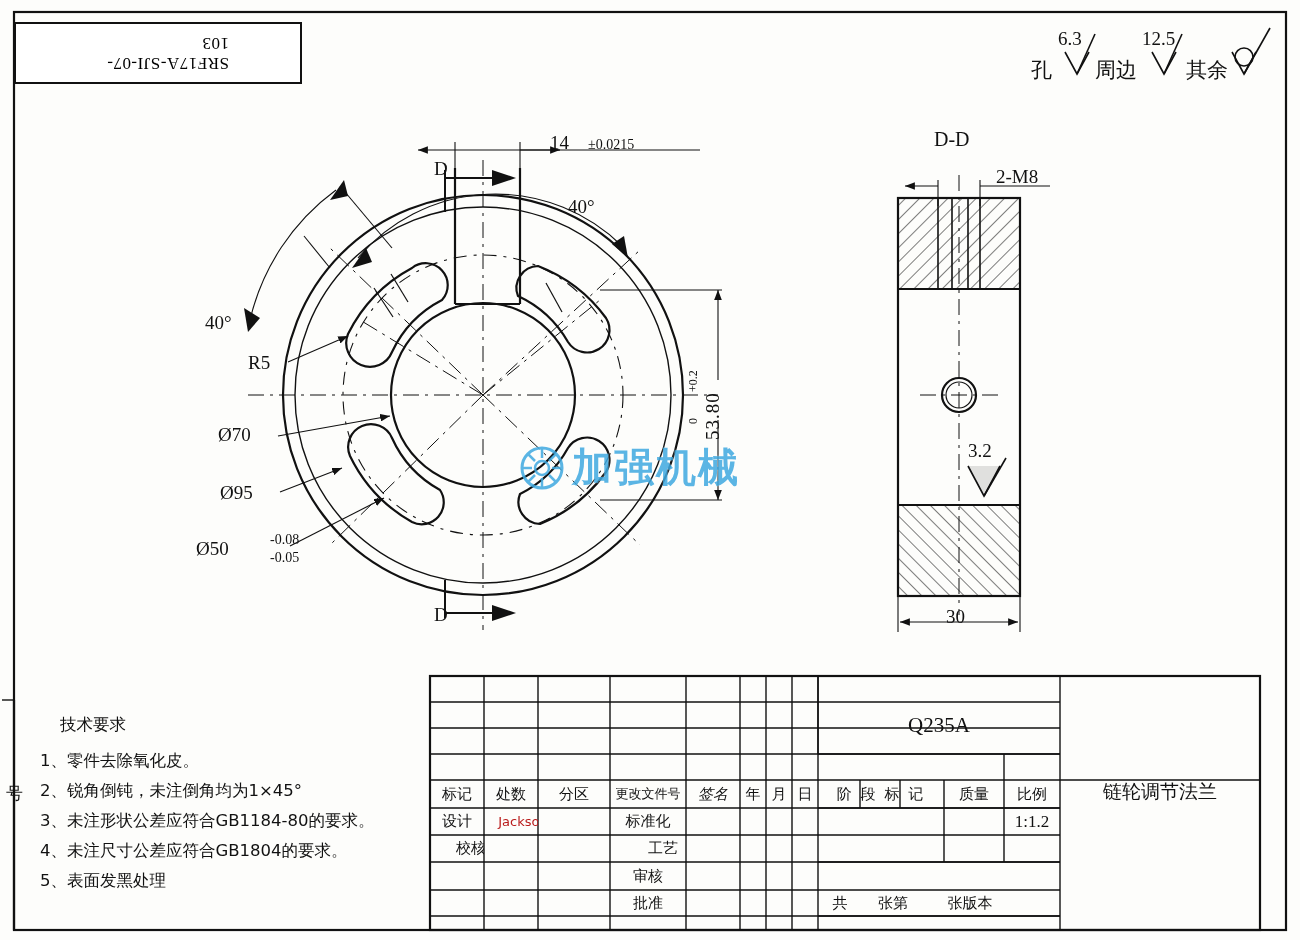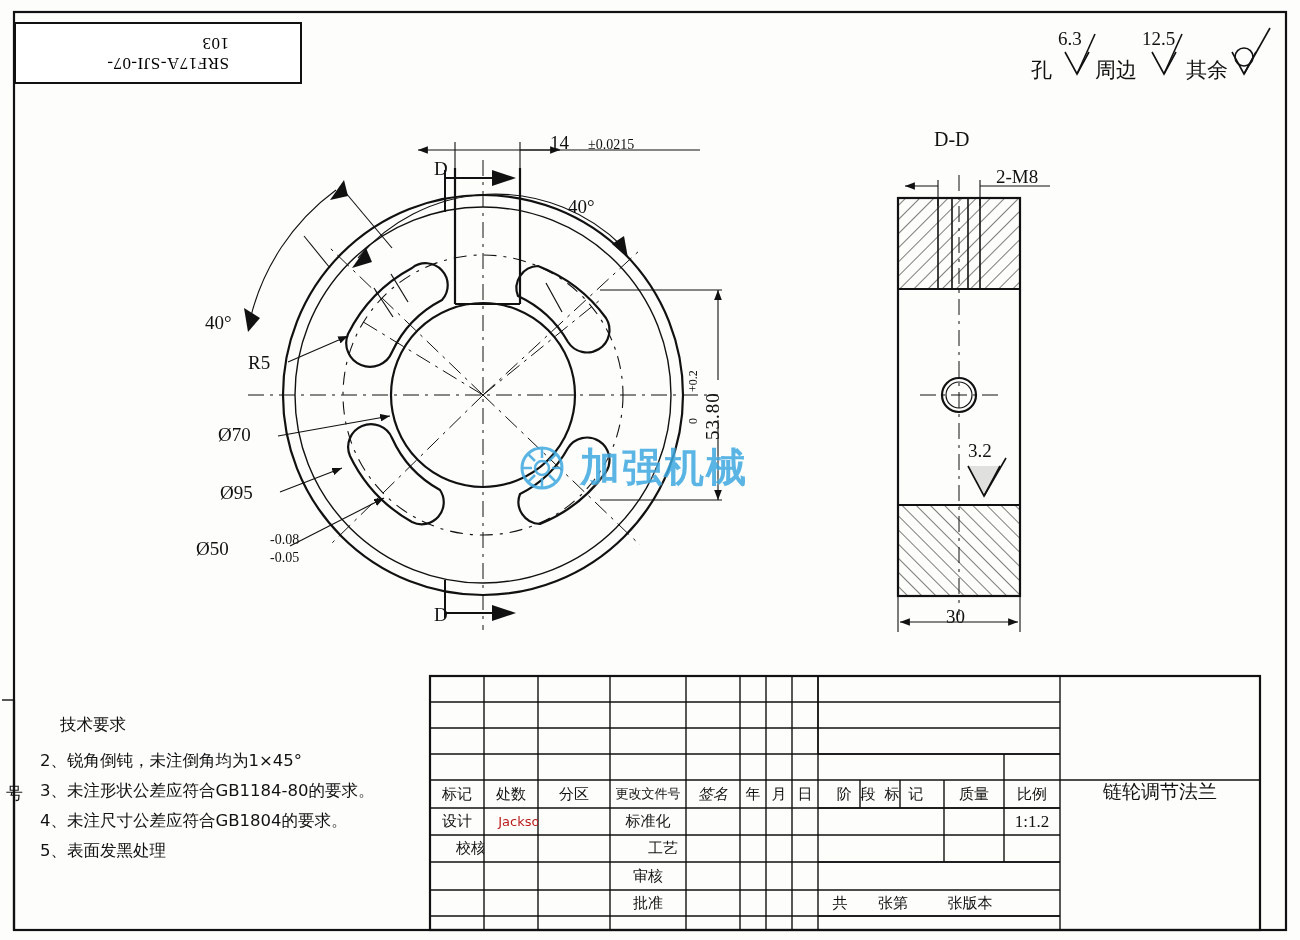--- a/index.html
+++ b/index.html
@@ -58,21 +58,21 @@
     display: flex; align-items: center;
     opacity: 0.85;
     pointer-events: none;
   }
   #watermark .wm-text {
     font-family: Liberation Mono, monospace;
     font-size: 40px;
     font-weight: bold;
     color: #3fa9e0;
     letter-spacing: 2px;
-    margin-left: 16px;
+    margin-left: 8px;
     text-shadow: 0 0 2px rgba(255,255,255,0.6);
   }
 
   
   #tech-req {
     left: 40px; top: 710px;
     font-family: "DejaVu Sans", sans-serif;
     font-size: 16.5px;
     color: #111;
     line-height: 30px;
@@ -382,20 +382,21 @@
         <line x1="15" y1="29" x2="8" y2="36"></line>
       </g>
     </svg>
     <span class="wm-text">加强机械</span>
   </div>
 
   <div class="txt txt-cn leftnum">号</div>
 
   <div class="abs" id="tech-req">
     <div class="title">技术要求</div>
+    <div class="item">1、零件去除氧化皮。</div>
     <div class="item">2、锐角倒钝，未注倒角均为1×45°</div>
     <div class="item">3、未注形状公差应符合GB1184-80的要求。</div>
     <div class="item">4、未注尺寸公差应符合GB1804的要求。</div>
     <div class="item">5、表面发黑处理</div>
   </div>
 
   <div class="abs" id="title-block">
 
     <div class="cell" style="left:0px; top:104px; width:54px; height:28px;">标记</div>
     <div class="cell" style="left:54px; top:104px; width:54px; height:28px;">处数</div>
@@ -413,20 +414,21 @@
 
     <div class="cell" style="left:180px; top:132px; width:76px; height:27px;">标准化</div>
     <div class="cell" style="left:180px; top:159px; width:76px; height:27px;padding-left:30px;">工艺</div>
     <div class="cell" style="left:180px; top:186px; width:76px; height:28px;">审核</div>
     <div class="cell" style="left:180px; top:214px; width:76px; height:26px;">批准</div>
 
     <div class="cell" style="left:388px; top:104px; width:126px; height:28px; letter-spacing:2px;">阶 段 标 记</div>
     <div class="cell" style="left:514px; top:104px; width:60px; height:28px;">质量</div>
     <div class="cell" style="left:574px; top:104px; width:56px; height:28px;">比例</div>
 
+    <div class="cell mat" style="left:388px; top:20px; width:242px; height:58px;">Q235A</div>
 
     <div class="cell serif" style="left:574px; top:132px; width:56px; height:28px; font-size:17px;">1:1.2</div>
 
     <div class="cell partname" style="left:630px; top:96px; width:200px; height:40px;">链轮调节法兰</div>
 
     <div class="cell" style="left:390px; top:214px; width:40px; height:26px;">共</div>
     <div class="cell" style="left:432px; top:214px; width:62px; height:26px;">张第</div>
     <div class="cell" style="left:500px; top:214px; width:80px; height:26px;">张版本</div>
   </div>
 

